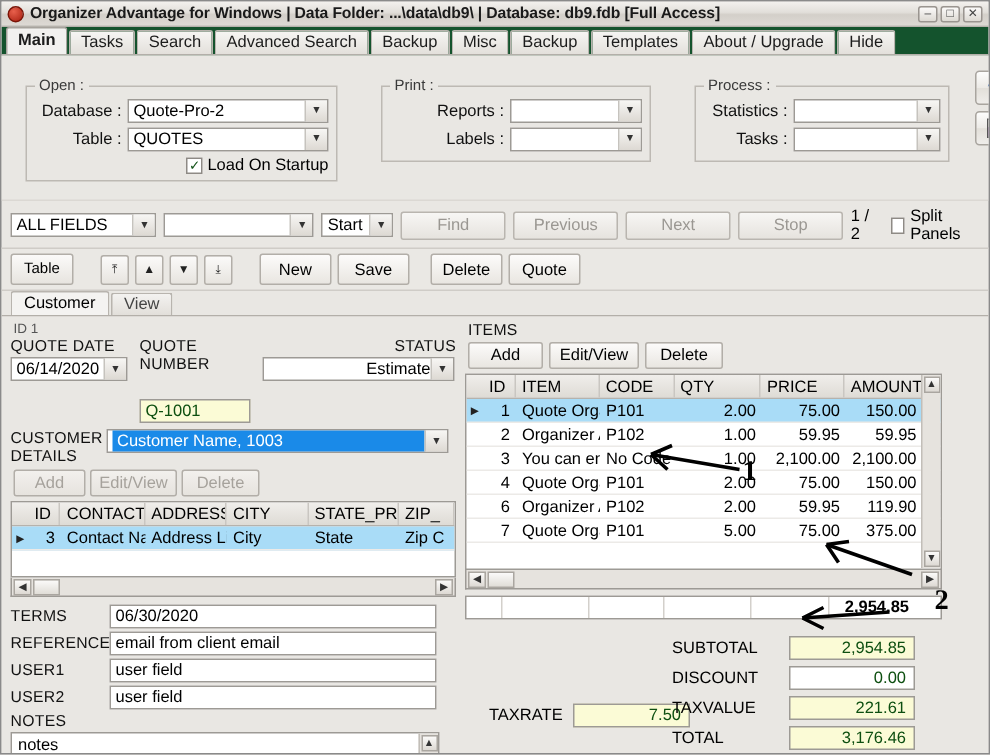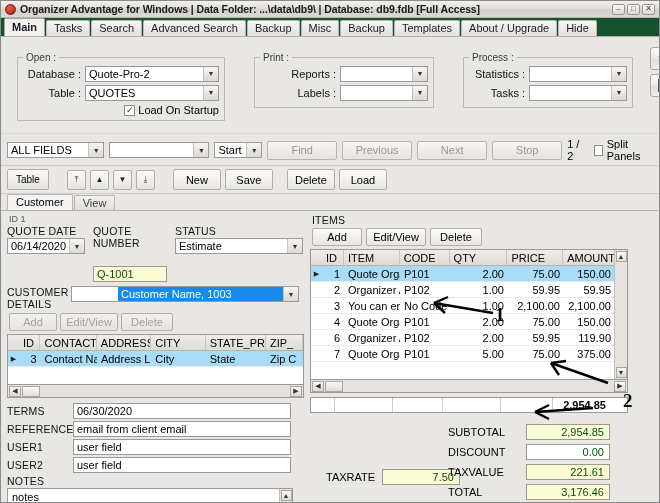--- a/index.html
+++ b/index.html
@@ -268,21 +268,21 @@
     <div class="sp8"></div>
     <div class="navbtn">⤒</div>
     <div class="navbtn">▲</div>
     <div class="navbtn">▼</div>
     <div class="navbtn">⤓</div>
     <div class="sp8"></div>
     <div class="actbtn">New</div>
     <div class="actbtn">Save</div>
     <div class="sp4"></div>
     <div class="actbtn">Delete</div>
-    <div class="actbtn">Load</div>
+    <div class="actbtn">Quote</div>
   </div>
 
   <div class="subtabs">
     <div class="stab active">Customer</div>
     <div class="stab">View</div>
   </div>
 
   <div class="panes">
 
     <div class="pane-l">
@@ -293,36 +293,36 @@
           <div class="caps">QUOTE DATE</div>
           <div class="combo" style="width:78px;margin-top:1px;">
             <span class="cval">06/14/2020</span>
             <span class="arr">▼</span>
           </div>
         </div>
         <div style="width:76px;">
           <div class="caps">QUOTE NUMBER</div>
           <div class="txtin yellow" style="width:74px;margin-top:17px;">Q-1001</div>
         </div>
-        <div style="flex:1;">
+        <div style="flex:1;text-align:right;">
           <div class="caps">STATUS</div>
           <div class="combo" style="width:128px;margin-top:1px;">
             <span class="cval">Estimate</span>
             <span class="arr">▼</span>
           </div>
         </div>
       </div>
 
       <div style="display:flex;align-items:flex-start;margin-top:4px;">
         <div style="width:64px;">
           <div class="caps">CUSTOMER</div>
           <div class="caps">DETAILS</div>
         </div>
         <div class="combo" style="width:228px;">
-          <span class="cval sel-blue" style="height:14px;line-height:14px;padding-left:3px;margin-left:43px;">Customer Name, 1003</span>
+          <span class="cval sel-blue" style="height:14px;line-height:14px;padding-left:3px;">Customer Name, 1003</span>
           <span class="arr">▼</span>
         </div>
       </div>
 
       <div style="display:flex;gap:3px;margin-top:3px;padding-left:2px;">
         <div class="smallbtn dis" style="width:46px;padding:0;">Add</div>
         <div class="smallbtn dis" style="width:56px;padding:0;">Edit/View</div>
         <div class="smallbtn dis" style="width:50px;padding:0;">Delete</div>
       </div>
 

